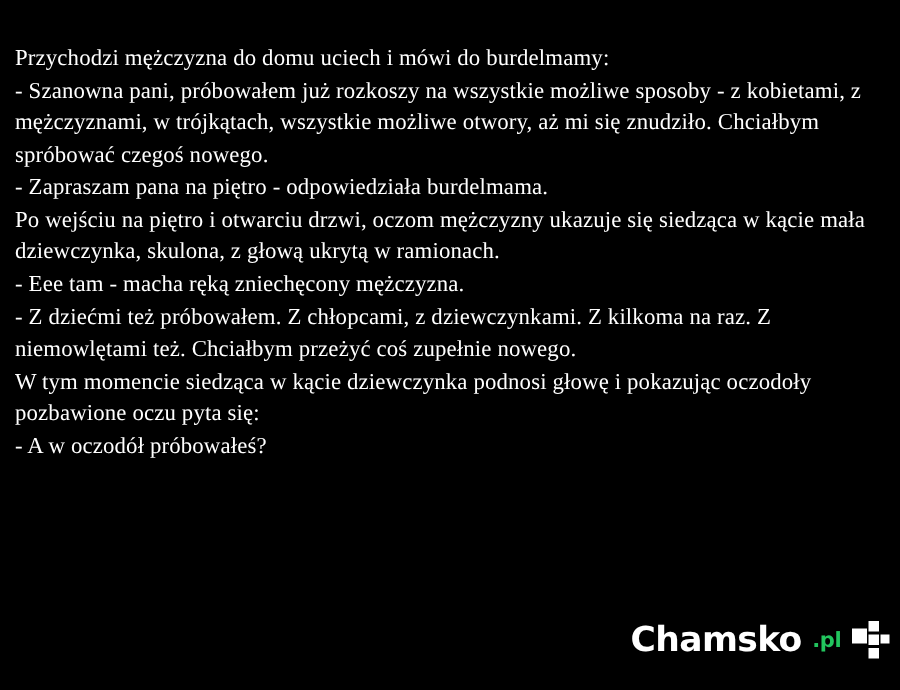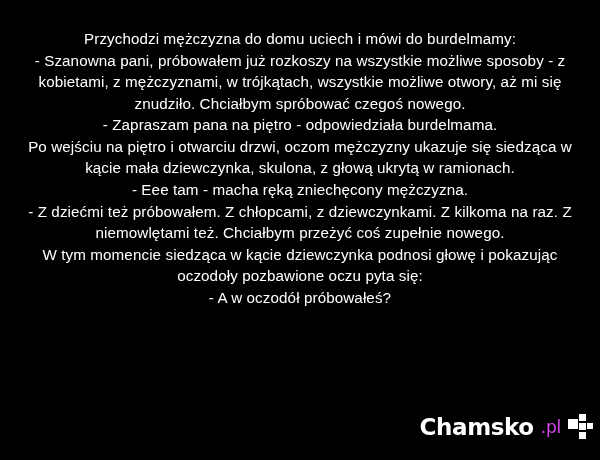--- a/index.html
+++ b/index.html
@@ -17,48 +17,47 @@
     position: relative;
     width: 600px;
     height: 460px;
     background: #000000;
   }
   .joke-text {
     position: absolute;
     top: 28px;
     left: 10px;
     width: 580px;
-    text-align: center;
     color: #ffffff;
     font-size: 15.2px;
     line-height: 1.42;
     letter-spacing: 0.1px;
     white-space: pre-line;
-    font-family: Liberation Sans, sans-serif;
+    font-family: Liberation Serif, serif;
   }
   .watermark {
     position: absolute;
     right: 6px;
     bottom: 20px;
     display: flex;
     align-items: center;
     gap: 7px;
   }
   .wm-text {
     font-family: "DejaVu Sans", sans-serif;
     font-weight: bold;
     font-size: 23px;
     color: #ffffff;
     letter-spacing: -0.4px;
     line-height: 1;
   }
   .wm-suffix {
-    font-size: 17px;
-    font-weight: normal;
-    color: #d946ef;
+    font-size: 14px;
+    font-weight: bold;
+    color: #22c55e;
     letter-spacing: -0.2px;
   }
   .wm-mark {
     position: relative;
     width: 26px;
     height: 26px;
     display: inline-block;
   }
   .wm-mark .sq {
     position: absolute;

